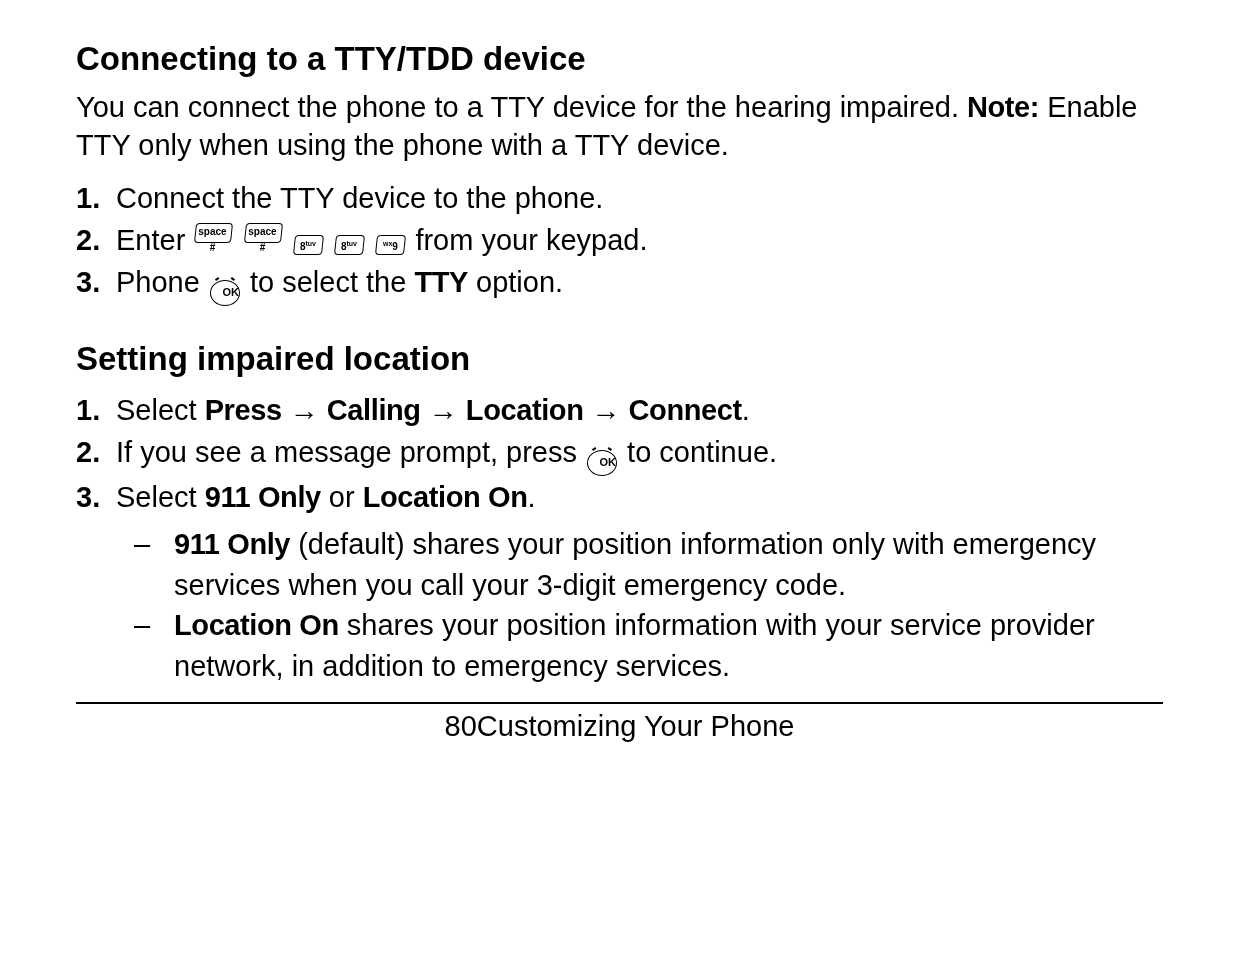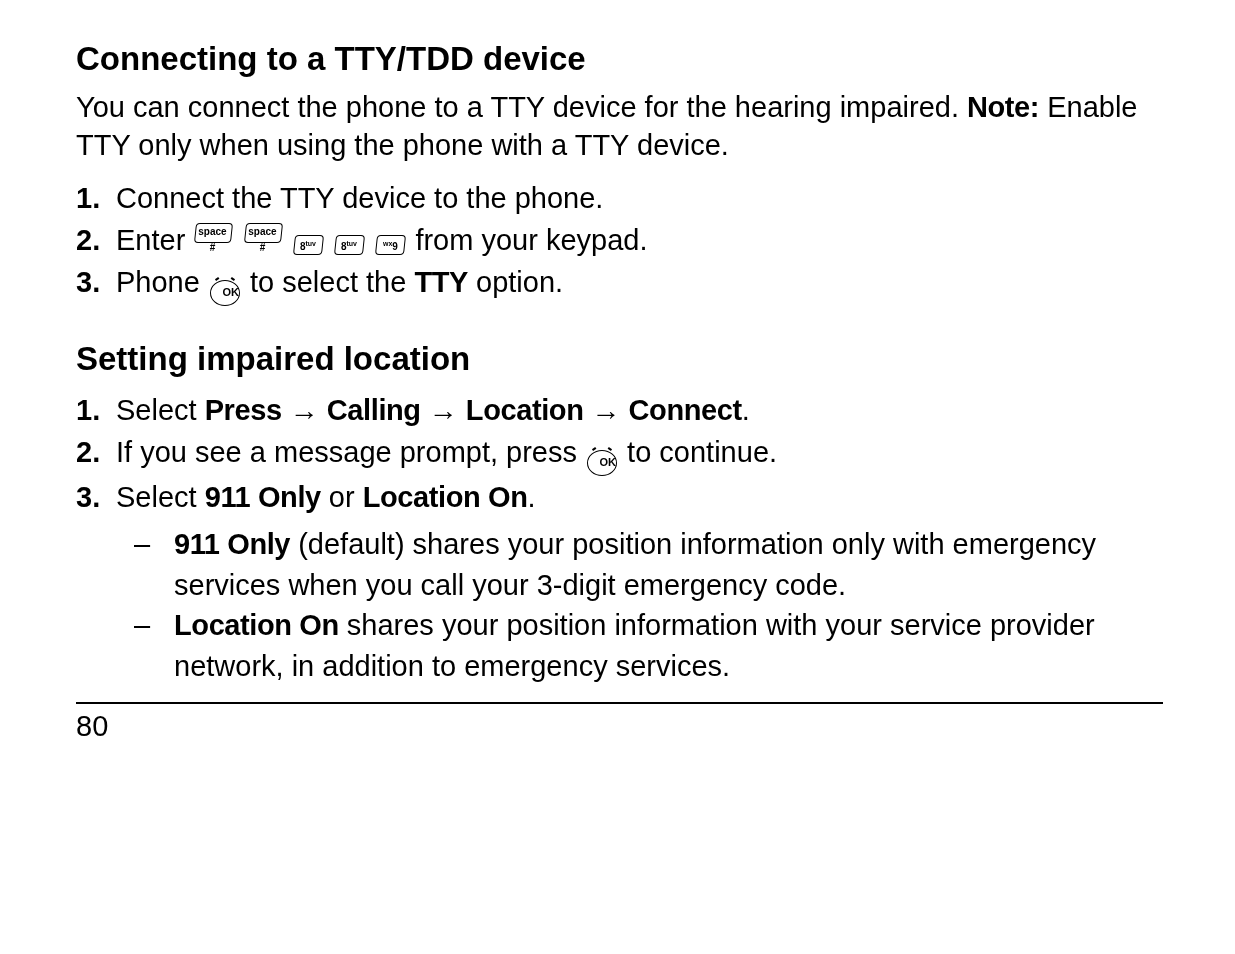--- a/index.html
+++ b/index.html
@@ -108,21 +108,21 @@
   }
   .ok-icon::before { left: 4px; transform: rotate(-35deg); }
   .ok-icon::after  { right: 4px; transform: rotate(35deg); }
   .footer-rule {
     border: 0;
     border-top: 2px solid #000;
     margin: 16px 0 6px 0;
   }
   .footer {
     display: flex;
-    justify-content: space-between;
+    justify-content: center;
     font-size: 29px;
   }
   .section-gap { height: 16px; }
 </style>
 </head>
 <body>
 
 <div class="page">
 
   <div class="h2">Connecting to a TTY/TDD device</div>
@@ -200,15 +200,16 @@
           </li>
         </ul>
       </span>
     </li>
   </ol>
 
 
   <hr class="footer-rule">
   <div class="footer">
     <span>80</span>
+    <span>Customizing Your Phone</span>
   </div>
 
 </div>
 
 </body></html>

